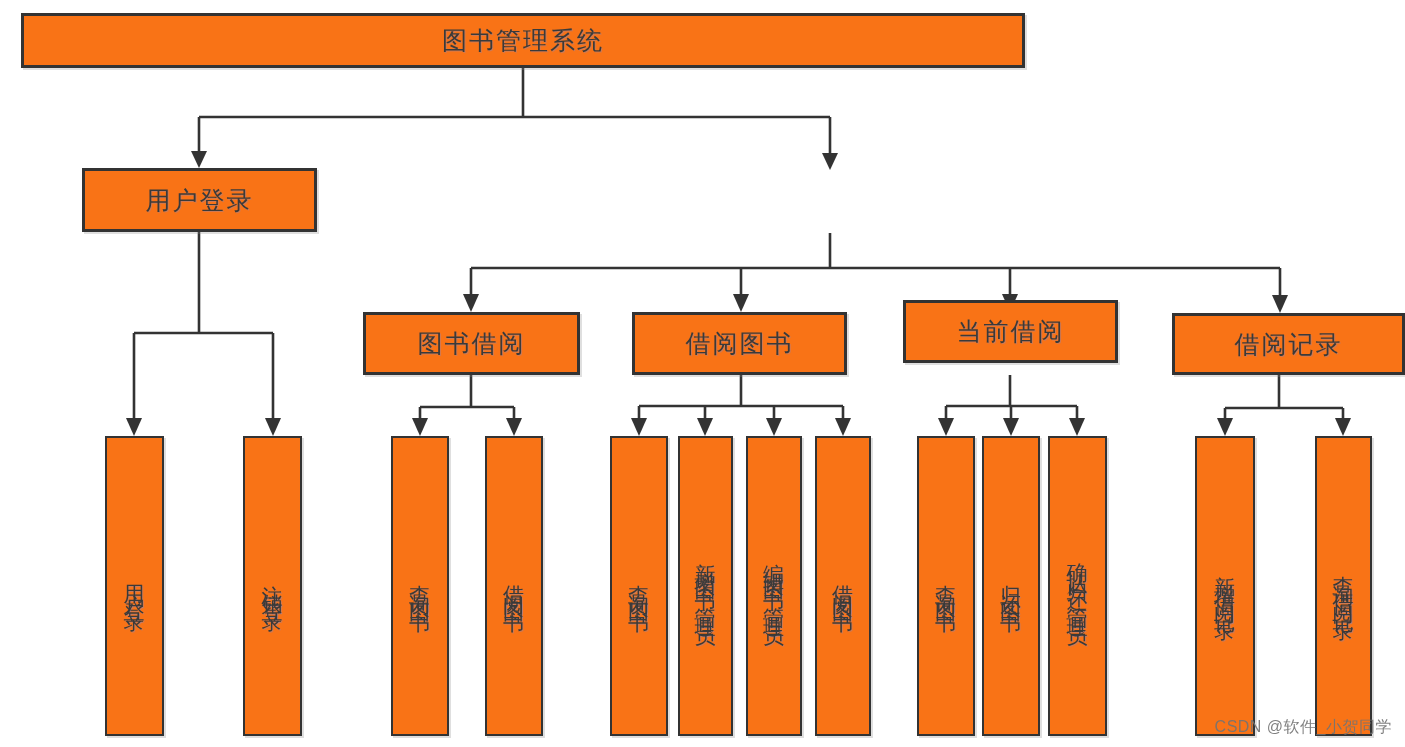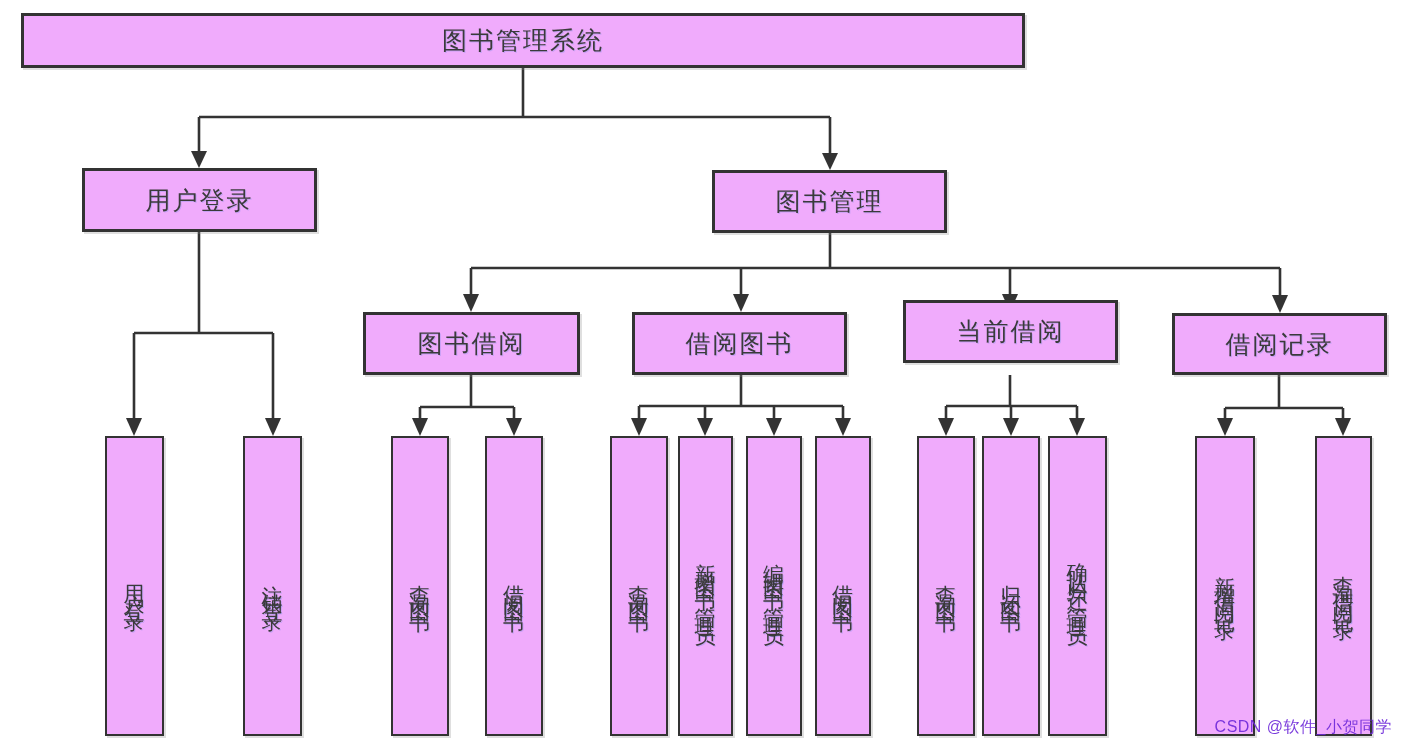--- a/index.html
+++ b/index.html
@@ -12,21 +12,21 @@
     overflow: hidden;
   }
   .connectors {
     position: absolute;
     left: 0; top: 0;
     width: 1405px; height: 747px;
   }
   .node {
     position: absolute;
     box-sizing: border-box;
-    background: #f0abfc;
+    background: #f97316;
     border: 3px solid #333333;
     color: #3a3a3a;
     display: flex;
     align-items: center;
     justify-content: center;
     box-shadow: 2px 2px 0 rgba(140,140,140,0.28);
     text-shadow: 1px 1px 0 rgba(110,140,230,0.30);
   }
   .node.h {
     font-size: 25px;
@@ -42,21 +42,21 @@
     text-orientation: mixed;
     letter-spacing: 9px;
     line-height: 1;
   }
   .watermark {
     position: absolute;
     top: 717px;
     right: 13px;
     font-size: 16px;
     letter-spacing: 0.5px;
-    color: #6d28d9;
+    color: #737373;
     opacity: 0.9;
     white-space: nowrap;
     z-index: 5;
   }
 </style>
 </head>
 <body>
 
 <div class="canvas">
 
@@ -100,34 +100,31 @@
     </g>
   </svg>
 
   <div class="node h" style="left:21px; top:13px; width:1004px; height:55px;">
     <span>图书管理系统</span>
   </div>
 
   <div class="node h" style="left:82px; top:168px; width:235px; height:64px;">
     <span>用户登录</span>
   </div>
-  <div class="node h" style="left:712px; top:170px; width:235px; height:63px;">
-    <span>图书管理</span>
-  </div>
 
   <div class="node h" style="left:363px; top:312px; width:217px; height:63px;">
     <span>图书借阅</span>
   </div>
   <div class="node h" style="left:632px; top:312px; width:215px; height:63px;">
     <span>借阅图书</span>
   </div>
   <div class="node h" style="left:903px; top:300px; width:215px; height:63px;">
     <span>当前借阅</span>
   </div>
-  <div class="node h" style="left:1172px; top:313px; width:215px; height:62px;text-align:right;">
+  <div class="node h" style="left:1172px; top:313px; width:233px; height:62px;text-align:right;">
     <span>借阅记录</span>
   </div>
 
   <div class="node v" style="left:105px; top:436px; width:59px; height:300px;">
     <span class="vtext">用户登录</span>
   </div>
   <div class="node v" style="left:243px; top:436px; width:59px; height:300px;">
     <span class="vtext">注销登录</span>
   </div>
 

